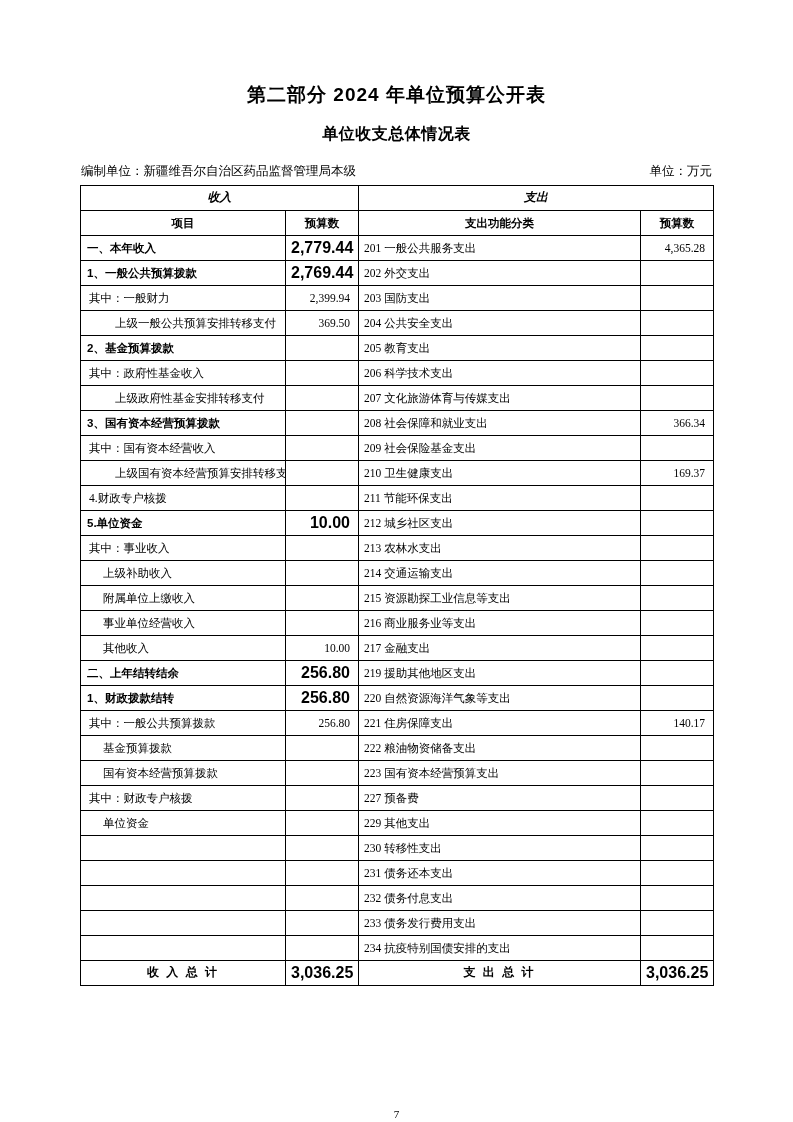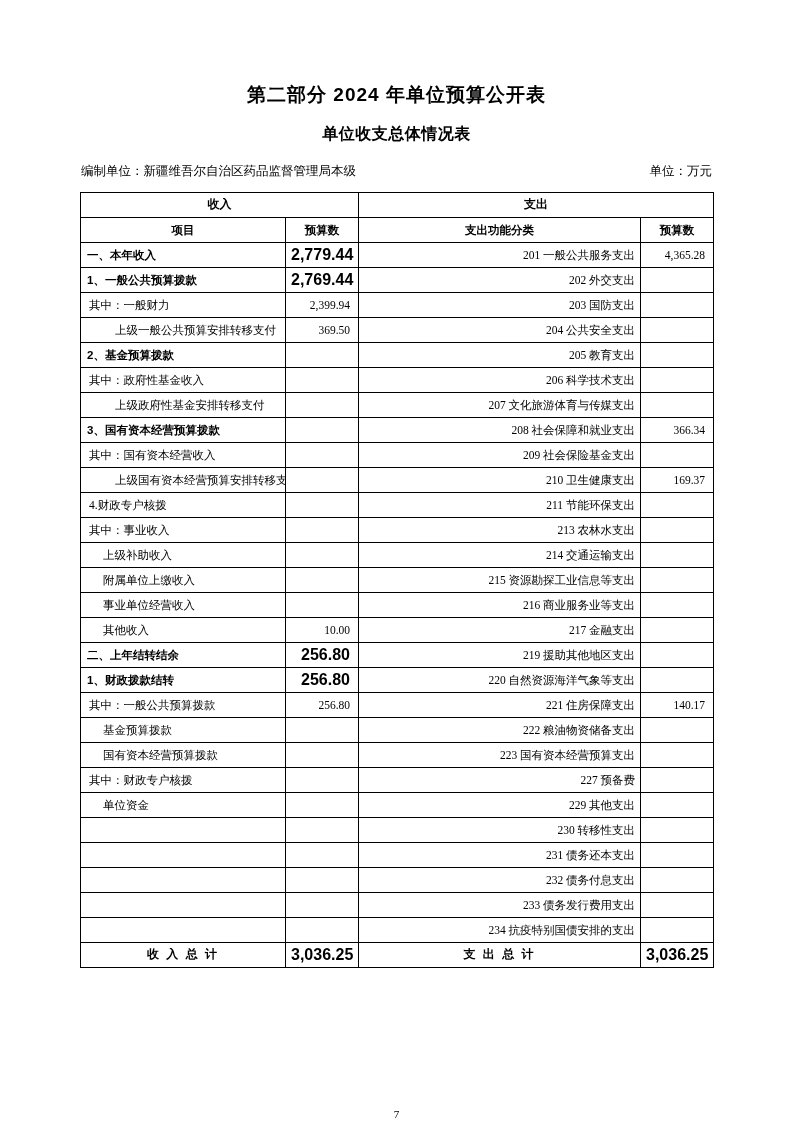--- a/index.html
+++ b/index.html
@@ -45,21 +45,21 @@
     margin-top: 16px;
     margin-bottom: 0;
     letter-spacing: 0.5px;
   }
   .meta-row {
     display: flex;
     justify-content: space-between;
     align-items: flex-start;
     font-size: 12.5px;
     margin-top: 18px;
-    margin-bottom: 12px;
+    margin-bottom: 5px;
     padding: 0 1px;
   }
   .meta-left, .meta-right {
     white-space: nowrap;
   }
   table.budget {
     border-collapse: collapse;
     width: 633px;
     table-layout: fixed;
     font-size: 11.5px;
@@ -75,20 +75,21 @@
     padding: 0 5px;
     line-height: 1.1;
     white-space: nowrap;
     overflow: hidden;
   }
   .hdr {
     text-align: center;
     font-family: "Liberation Sans", sans-serif;
     font-weight: bold;
     font-size: 12px;
+    font-style: italic;
   }
   .colhdr {
     text-align: center;
     font-family: "Liberation Sans", sans-serif;
     font-weight: bold;
     font-size: 11.5px;
   }
   .lbl-0 { font-family: "Liberation Sans", sans-serif; font-weight: bold; font-size: 11.5px; padding-left: 6px; }
   .lbl-1 { padding-left: 8px; font-size: 11.5px; }
   .lbl-2 { padding-left: 34px; font-size: 11.5px; }
@@ -102,21 +103,20 @@
   .num-b {
     text-align: right;
     padding-right: 8px;
     font-family: "Liberation Sans", sans-serif;
     font-weight: bold;
     font-size: 16px;
   }
   .exp-code {
     font-size: 11.5px;
     padding-left: 5px;
-    text-align: right;
   }
   .total-lbl {
     text-align: center;
     font-family: "Liberation Sans", sans-serif;
     font-weight: bold;
     font-size: 12px;
     letter-spacing: 2px;
   }
   .page-num {
     position: absolute;
@@ -328,20 +328,34 @@
           </td>
           <td>
             <div class="cell exp-code"><span>211</span><span> </span><span>节能环保支出</span></div>
           </td>
           <td>
             <div class="cell num"></div>
           </td>
         </tr>
         <tr>
           <td>
+            <div class="cell lbl-0">5.单位资金</div>
+          </td>
+          <td>
+            <div class="cell num-b">10.00</div>
+          </td>
+          <td>
+            <div class="cell exp-code"><span>212</span><span> </span><span>城乡社区支出</span></div>
+          </td>
+          <td>
+            <div class="cell num"></div>
+          </td>
+        </tr>
+        <tr>
+          <td>
             <div class="cell lbl-1">其中：事业收入</div>
           </td>
           <td>
             <div class="cell num"></div>
           </td>
           <td>
             <div class="cell exp-code"><span>213</span><span> </span><span>农林水支出</span></div>
           </td>
           <td>
             <div class="cell num"></div>

